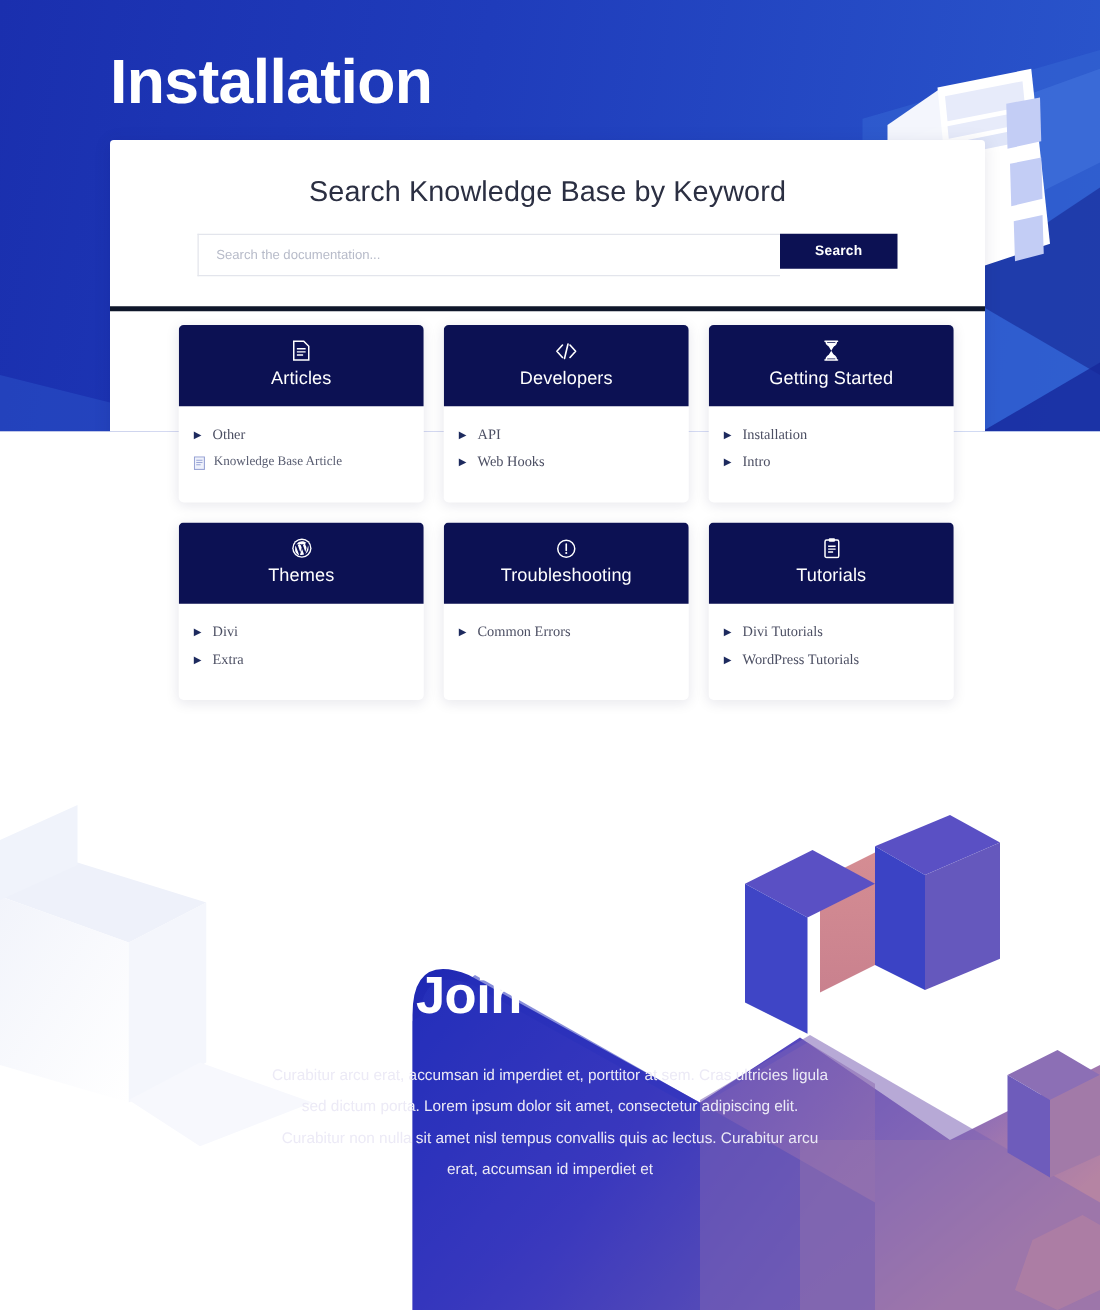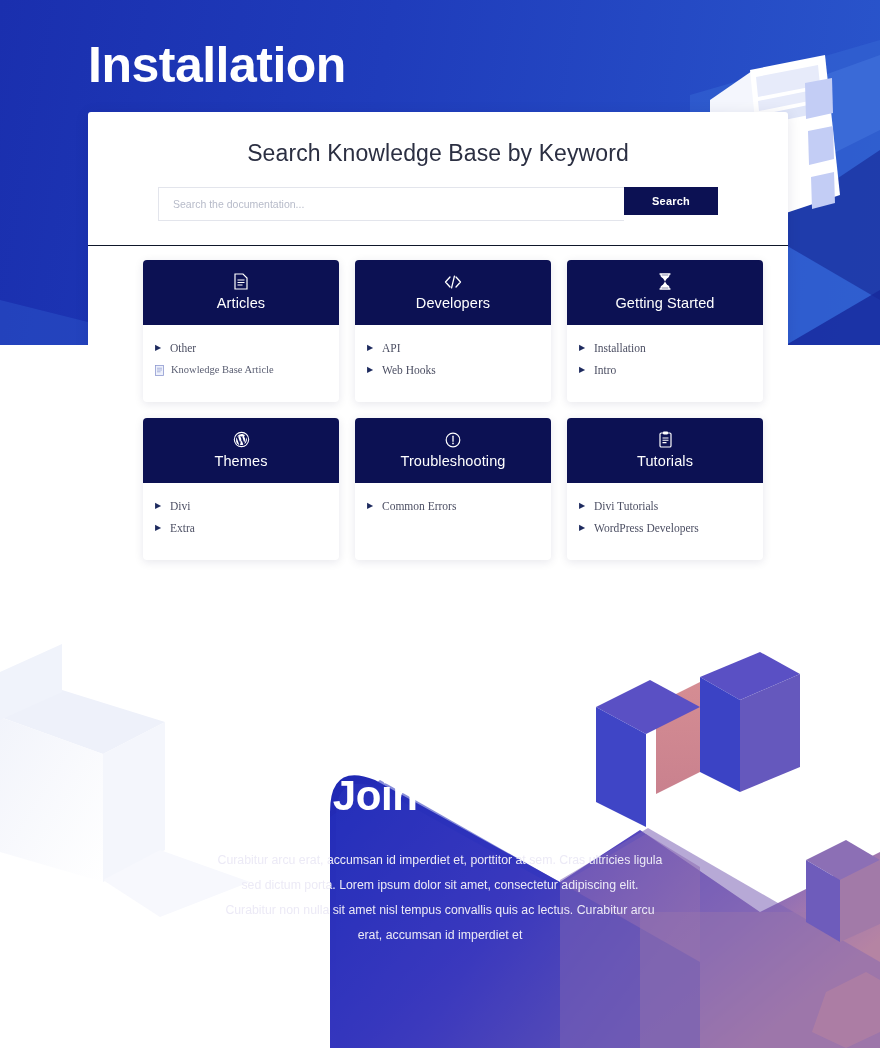--- a/index.html
+++ b/index.html
@@ -49,21 +49,21 @@
     top: 112px;
     width: 700px;
     background: #ffffff;
     border-radius: 3px;
     box-shadow: 0 2px 14px rgba(10, 20, 70, 0.10);
     z-index: 5;
     padding-bottom: 4px;
   }
   .panel-search {
     padding: 28px 70px 30px 70px;
-    border-bottom: 1px solid #0f172a;
+    border-bottom: 4px solid #0f172a;
   }
   .panel-heading {
     text-align: center;
     font-size: 23px;
     color: #2b2f42;
     font-weight: normal;
     margin-bottom: 20px;
     letter-spacing: 0.1px;
   }
   .search-row {
@@ -389,21 +389,21 @@
           </span>
           <span class="card-title">Tutorials</span>
         </div>
         <div class="card-body">
           <div class="card-item">
             <span class="bullet">▶</span>
             <span class="lbl">Divi Tutorials</span>
           </div>
           <div class="card-item">
             <span class="bullet">▶</span>
-            <span class="lbl">WordPress Developers</span>
+            <span class="lbl">WordPress Tutorials</span>
           </div>
         </div>
       </div>
 
     </div>
   </div>
 
   <div class="cta">
     <svg class="cta-deco" viewBox="0 0 880 436" preserveAspectRatio="none">
       <defs>

